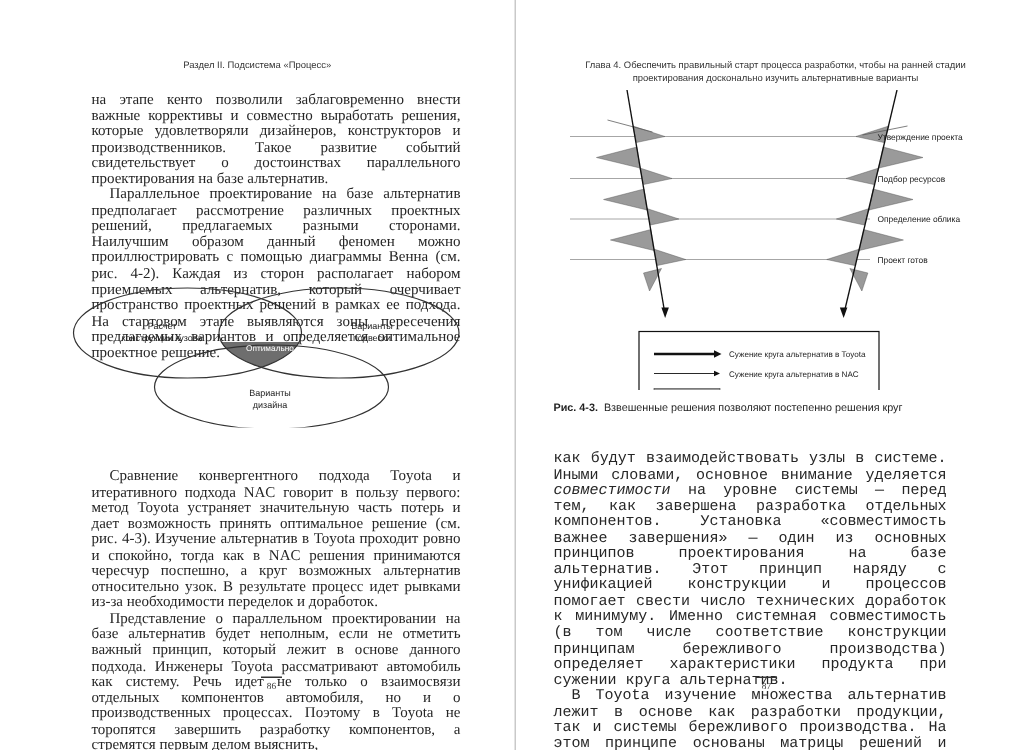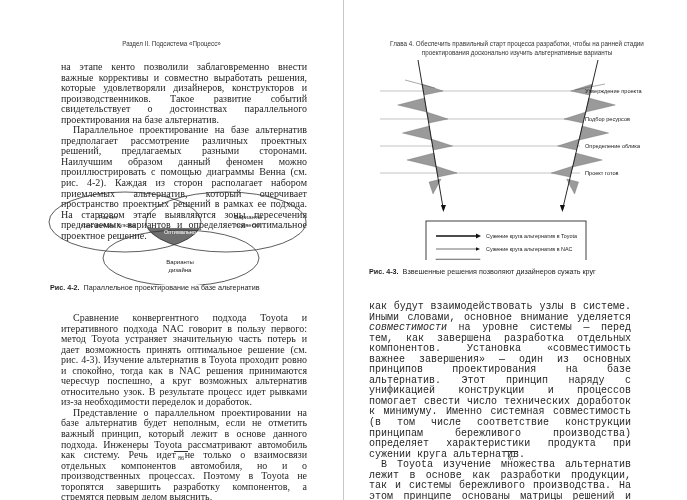--- a/index.html
+++ b/index.html
@@ -74,23 +74,20 @@
     <ellipse cx="141" cy="68" rx="78" ry="28" fill="none" stroke="#333" stroke-width="0.8"></ellipse>
     <text x="68" y="29" font-size="6" text-anchor="middle" fill="#222">Расчет</text>
     <text x="68" y="37" font-size="6" text-anchor="middle" fill="#222">конструкции кузова</text>
     <text x="208" y="29" font-size="6" text-anchor="middle" fill="#222">Варианты</text>
     <text x="208" y="37" font-size="6" text-anchor="middle" fill="#222">подвески</text>
     <text x="140" y="74" font-size="6" text-anchor="middle" fill="#222">Варианты</text>
     <text x="140" y="82" font-size="6" text-anchor="middle" fill="#222">дизайна</text>
     <text x="140" y="44" font-size="5.5" text-anchor="middle" fill="#fff">Оптимально</text>
   </svg>
 
-  <div class="caption" style="left:50px; top:283px; width:280px;">
-    <b>Рис. 4-2.</b>&nbsp;&nbsp;<span>Параллельное проектирование на базе альтернатив</span>
-  </div>
 
   <div class="text" style="left:61px; top:313px; width:246px;">
     <p class="indent">Сравнение конвергентного подхода Toyota и итеративного подхода NAC говорит в пользу первого: метод Toyota устраняет значительную часть потерь и дает возможность принять оптимальное решение (см. рис. 4-3). Изучение альтернатив в Toyota проходит ровно и спокойно, тогда как в NAC решения принимаются чересчур поспешно, а круг возможных альтернатив относительно узок. В результате процесс идет рывками из-за необходимости переделок и доработок.</p>
     <p class="indent">Представление о параллельном проектировании на базе альтернатив будет неполным, если не отметить важный принцип, который лежит в основе данного подхода. Инженеры Toyota рассматривают автомобиль как систему. Речь идет не только о взаимосвязи отдельных компонентов автомобиля, но и о производственных процессах. Поэтому в Toyota не торопятся завершить разработку компонентов, а стремятся первым делом выяснить,</p>
   </div>
 
   <div class="folio" style="left:166px; top:451px;">
     <span class="bar"></span>
     <span>86</span>
   </div>
@@ -140,21 +137,21 @@
       <polygon points="96,173.5 101,176 96,178.5" fill="#111"></polygon>
       <line x1="56" y1="189" x2="96" y2="189" stroke="#111" stroke-width="0.6"></line>
       <polygon points="96,187.2 100,189 96,190.8" fill="#111"></polygon>
       <rect x="56" y="199" width="44" height="6" fill="#9a9a9a" stroke="#444" stroke-width="0.4"></rect>
       <text x="106" y="178" font-size="5.4" fill="#222">Сужение круга альтернатив в Toyota</text>
       <text x="106" y="191" font-size="5.4" fill="#222">Сужение круга альтернатив в NAC</text>
       <text x="106" y="204" font-size="5.4" fill="#222">Переделки</text>
     </svg>
 
   <div class="caption" style="left:25px; top:267px; width:290px;">
-    <div><b>Рис. 4-3.</b>&nbsp;&nbsp;<span>Взвешенные решения позволяют дизайнеров сужать круг</span></div>
+    <div><b>Рис. 4-3.</b>&nbsp;&nbsp;<span>Взвешенные решения позволяют постепенно решения круг</span></div>
   </div>
 
   <div class="text" style="left:25px; top:302px; width:262px;font-family:Liberation Mono, monospace;">
     <p><span>как будут взаимодействовать узлы в системе. Иными словами, основное внимание уделяется </span><i>совместимости</i><span> на уровне системы — перед тем, как завершена разработка отдельных компонентов. Установка «совместимость важнее завершения» — один из основных принципов проектирования на базе альтернатив. Этот принцип наряду с унификацией конструкции и процессов помогает свести число технических доработок к минимуму. Именно системная совместимость (в том числе соответствие конструкции принципам бережливого производства) определяет характеристики продукта при сужении круга альтернатив.</span></p>
     <p class="indent">В Toyota изучение множества альтернатив лежит в основе как разработки продукции, так и системы бережливого производства. На этом принципе основаны матрицы решений и другие инструменты, о которых пойдет речь далее. Каждый участник процесса разработки предлагает множество вариантов решения любой проблемы, потому что считает это совершенно</p>
   </div>
 
   <div class="folio" style="left:152px; top:451px;">
     <span class="bar"></span>
     <span>87</span>

